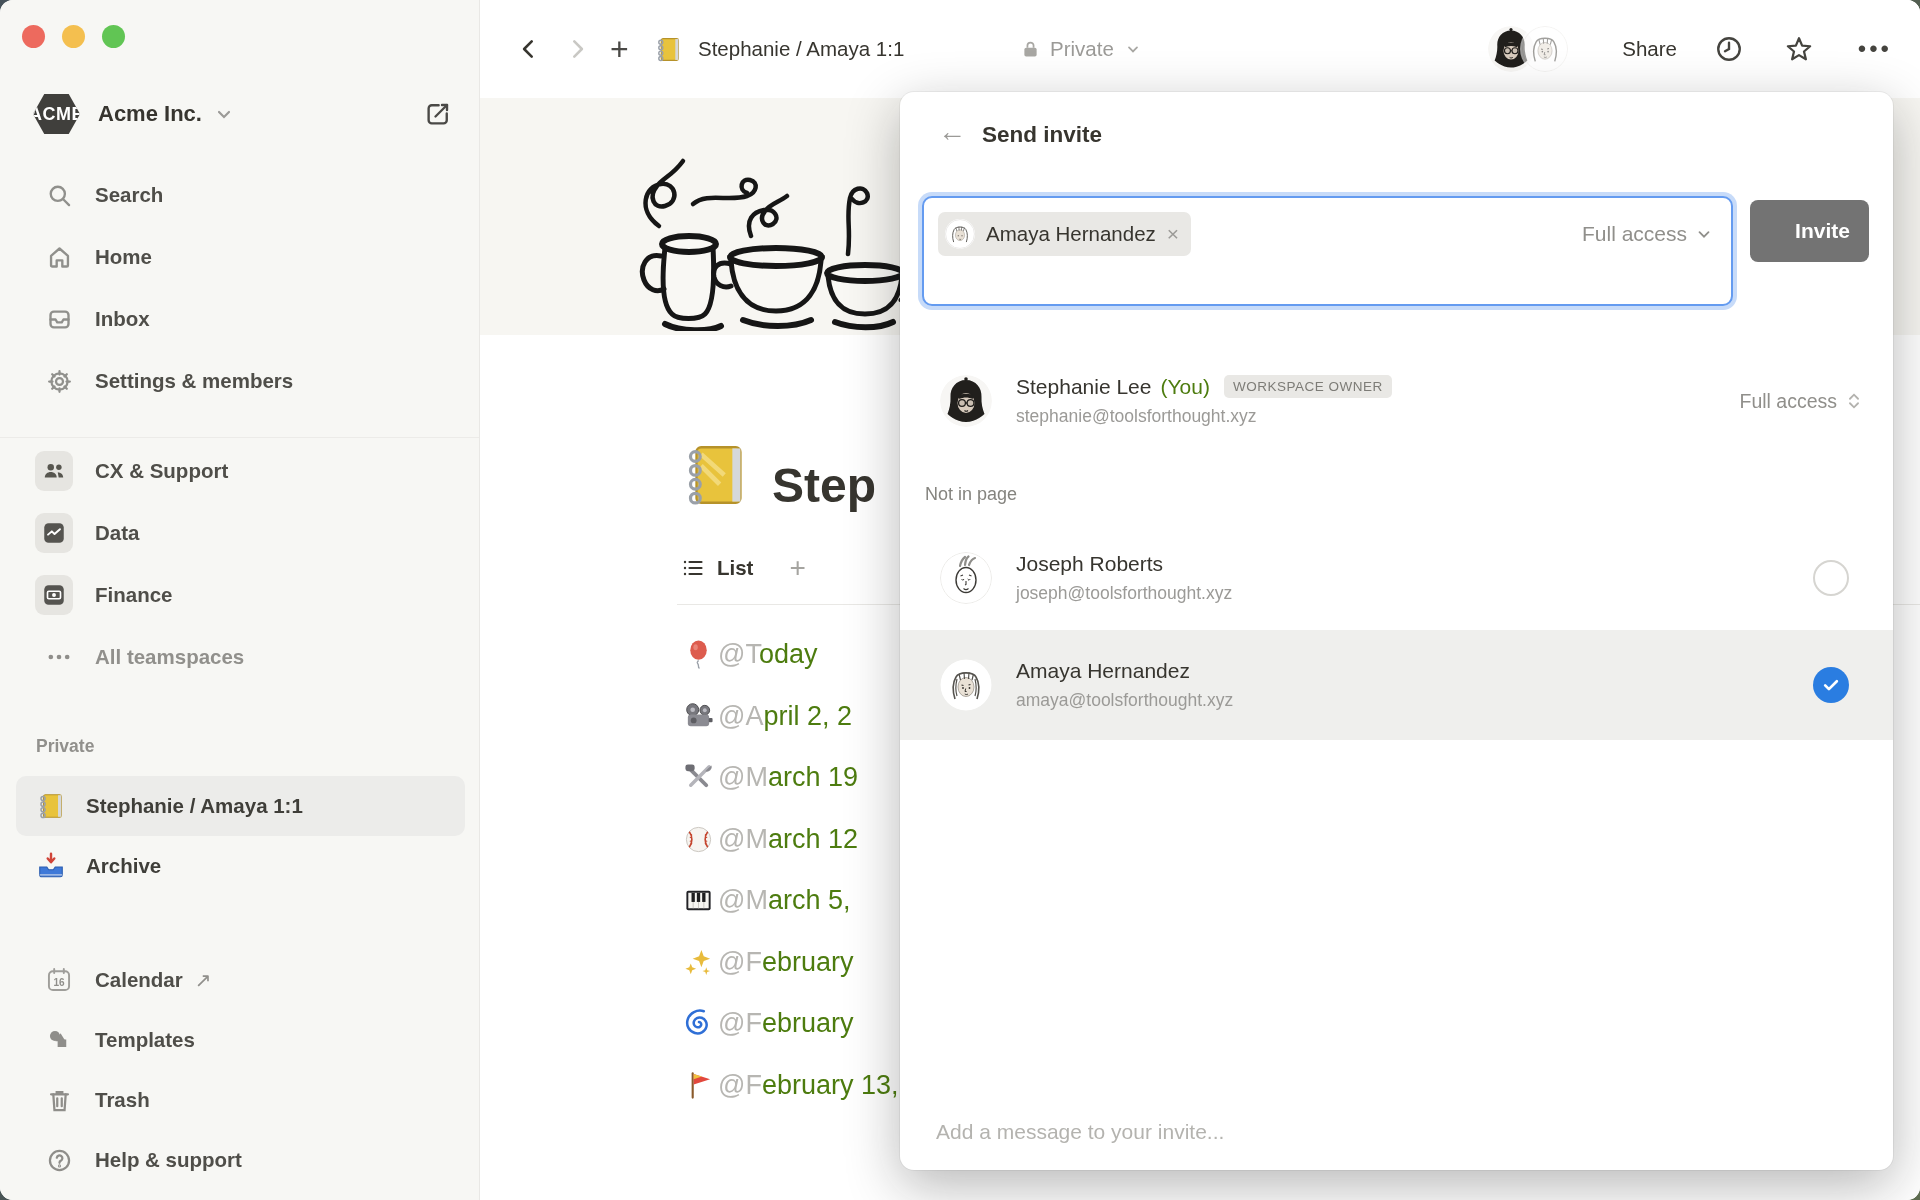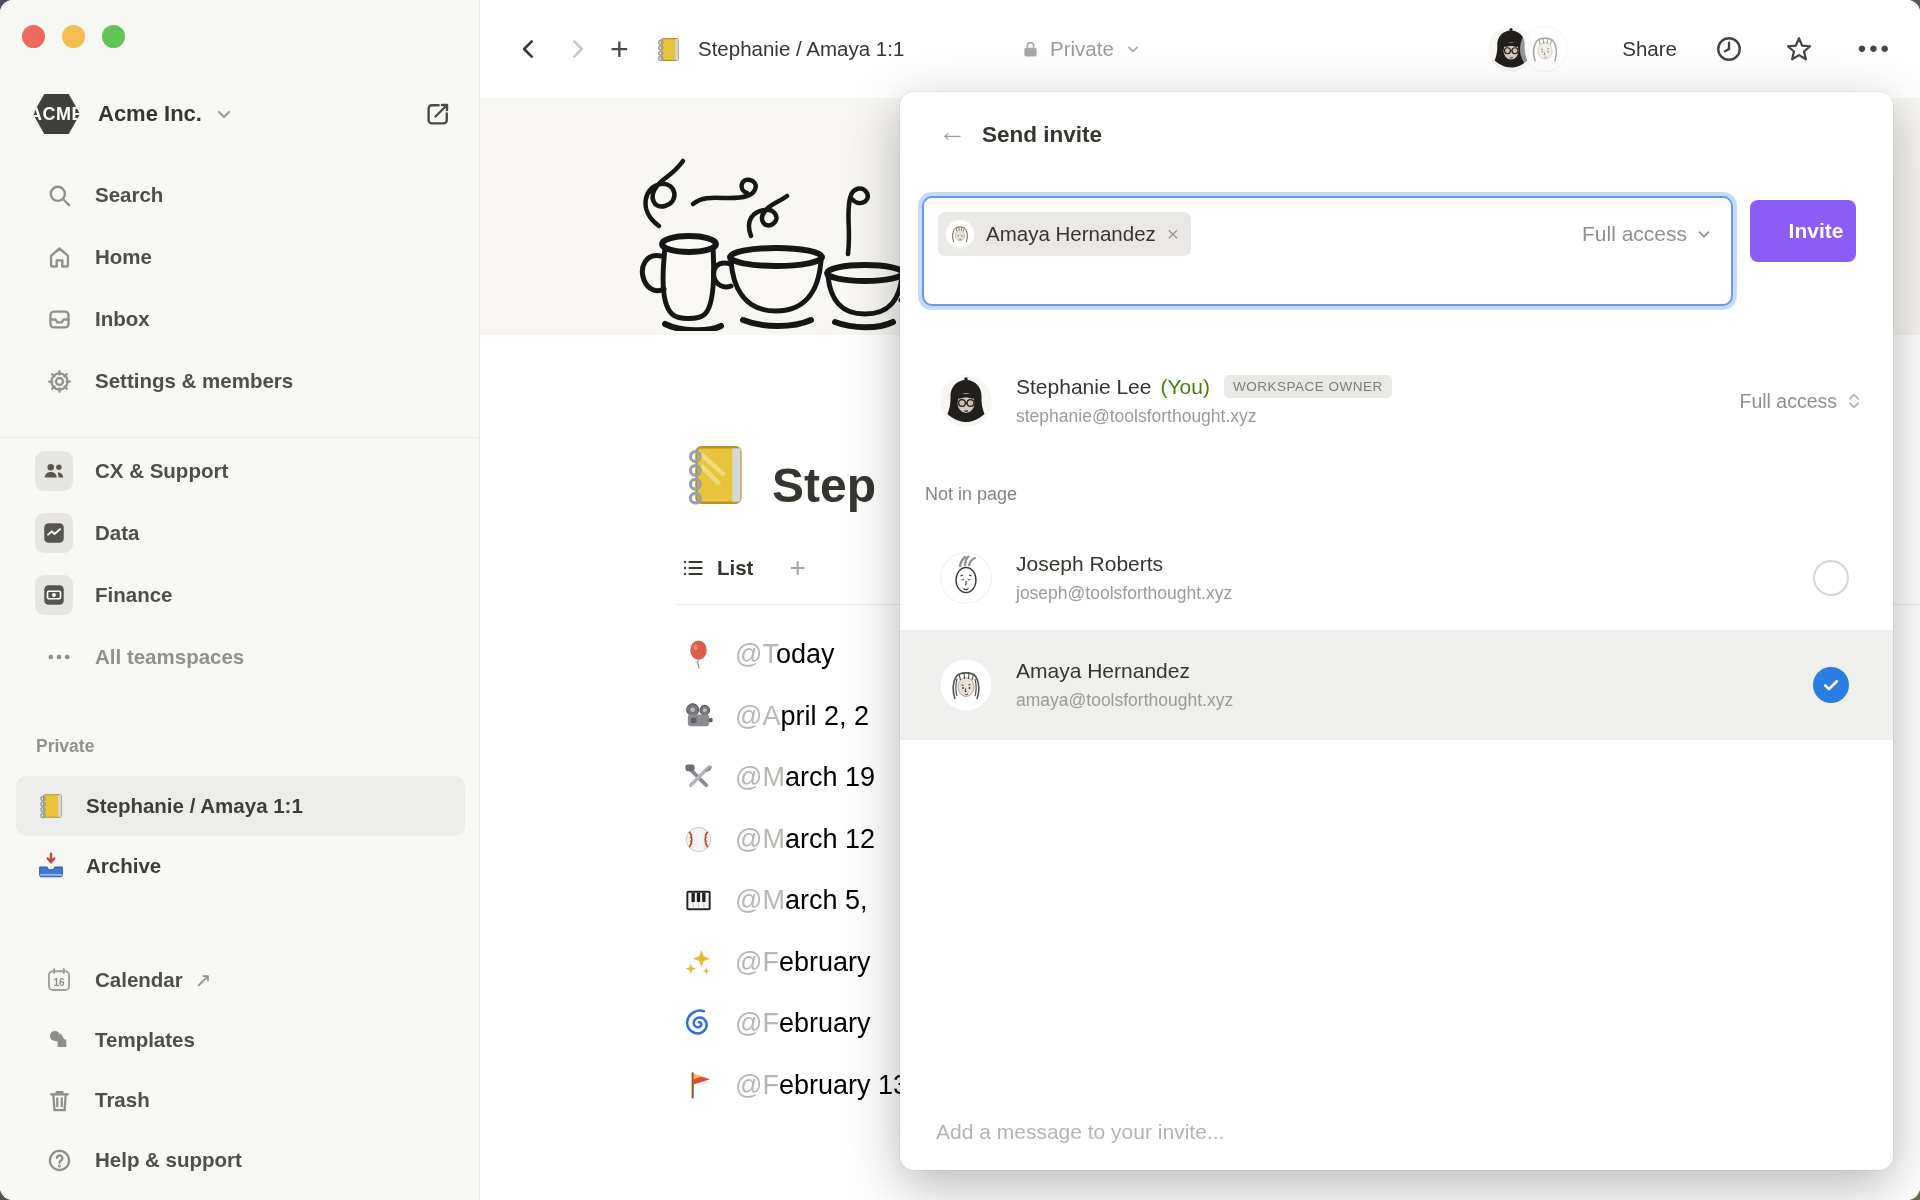--- a/index.html
+++ b/index.html
@@ -53,35 +53,35 @@
   .doodle{position:absolute;left:63px;top:8px;}
 
   .page-emoji{position:absolute;left:198px;top:438px;}
   .page-title{position:absolute;left:292px;top:458px;font-size:48px;font-weight:700;color:#37352f;white-space:nowrap;width:130px;overflow:hidden;}
   .tabrow{position:absolute;left:201px;top:552px;display:flex;align-items:center;}
   .tab-label{margin-left:12px;font-size:20.5px;font-weight:600;color:#37352f;}
   .tab-add{margin-left:36px;font-size:28px;color:#a5a4a0;}
   .content-div{position:absolute;top:604px;left:197px;right:0;border-top:1px solid #e9e8e5;}
   .list{position:absolute;top:624px;left:203px;}
   .lrow{display:flex;align-items:center;height:61.5px;}
-  .llabel{display:block;margin-left:21px;font-size:27px;font-weight:500;color:#000000;white-space:nowrap;}
+  .llabel{display:block;margin-left:4px;font-size:27px;font-weight:500;color:#4d7c0f;white-space:nowrap;}
   .llabel::first-letter{color:#b7b6b2;}
 
   
   .dialog{position:absolute;left:900px;top:92px;width:993px;height:1078px;background:#fff;border-radius:14px;z-index:5;
     box-shadow:0 0 0 1px rgba(15,15,15,.05),0 16px 54px rgba(15,15,15,.3);}
   .dlg-back{position:absolute;left:38px;top:26px;font-size:28px;color:#9b9a97;line-height:1;}
   .dlg-title{position:absolute;left:82px;top:30px;font-size:22.5px;font-weight:600;color:#37352f;}
   .invite-input{position:absolute;left:22px;top:104px;width:811px;height:110px;background:#fff;border:2px solid #649bf0;border-radius:10px;box-shadow:0 0 0 4px #c7dbf9;box-sizing:border-box;}
   .chip{position:absolute;left:14px;top:14px;height:44px;display:flex;align-items:center;background:#e9e8e5;border-radius:7px;padding:0 12px 0 7px;}
   .chip-av{width:30px;height:30px;border-radius:50%;overflow:hidden;background:#fff;flex:none;}
   .chip-name{margin-left:11px;font-size:20.5px;color:#37352f;}
   .chip-x{margin-left:11px;font-size:21px;color:#9b9a97;}
   .access-sel{position:absolute;right:18px;top:14px;height:44px;display:flex;align-items:center;color:#908f8b;font-size:21px;}
-  .invite-btn{position:absolute;left:850px;top:108px;width:106px;height:62px;background:#8b5cf6;color:#fff;border-radius:8px;font-size:21px;font-weight:600;display:flex;align-items:center;justify-content:center;padding-left:32px;}
+  .invite-btn{position:absolute;left:850px;top:108px;width:119px;height:62px;background:#737373;color:#fff;border-radius:8px;font-size:21px;font-weight:600;display:flex;align-items:center;justify-content:center;padding-left:32px;}
   .m-row{position:absolute;left:0;right:0;display:flex;align-items:center;}
   .m-av{width:52px;height:52px;border-radius:50%;overflow:hidden;margin-left:40px;flex:none;}
   .m-col{margin-left:24px;}
   .m-name{font-size:21px;font-weight:500;color:#37352f;display:flex;align-items:center;white-space:nowrap;}
   .m-you{margin-left:9px;color:#4d7c0f;font-weight:400;}
   .badge{margin-left:14px;background:#e9e8e5;color:#7d7c77;font-size:13.5px;font-weight:500;letter-spacing:.5px;padding:4px 9px;border-radius:5px;transform:translateY(-1px);}
   .m-email{margin-top:7px;font-size:17.5px;color:#9b9a97;}
   .m-right{margin-left:auto;margin-right:30px;display:flex;align-items:center;color:#908f8b;font-size:19.5px;white-space:nowrap;}
   .section-label{position:absolute;left:25px;top:392px;font-size:18px;color:#85847f;}
   .row-hl{background:#efefed;}

